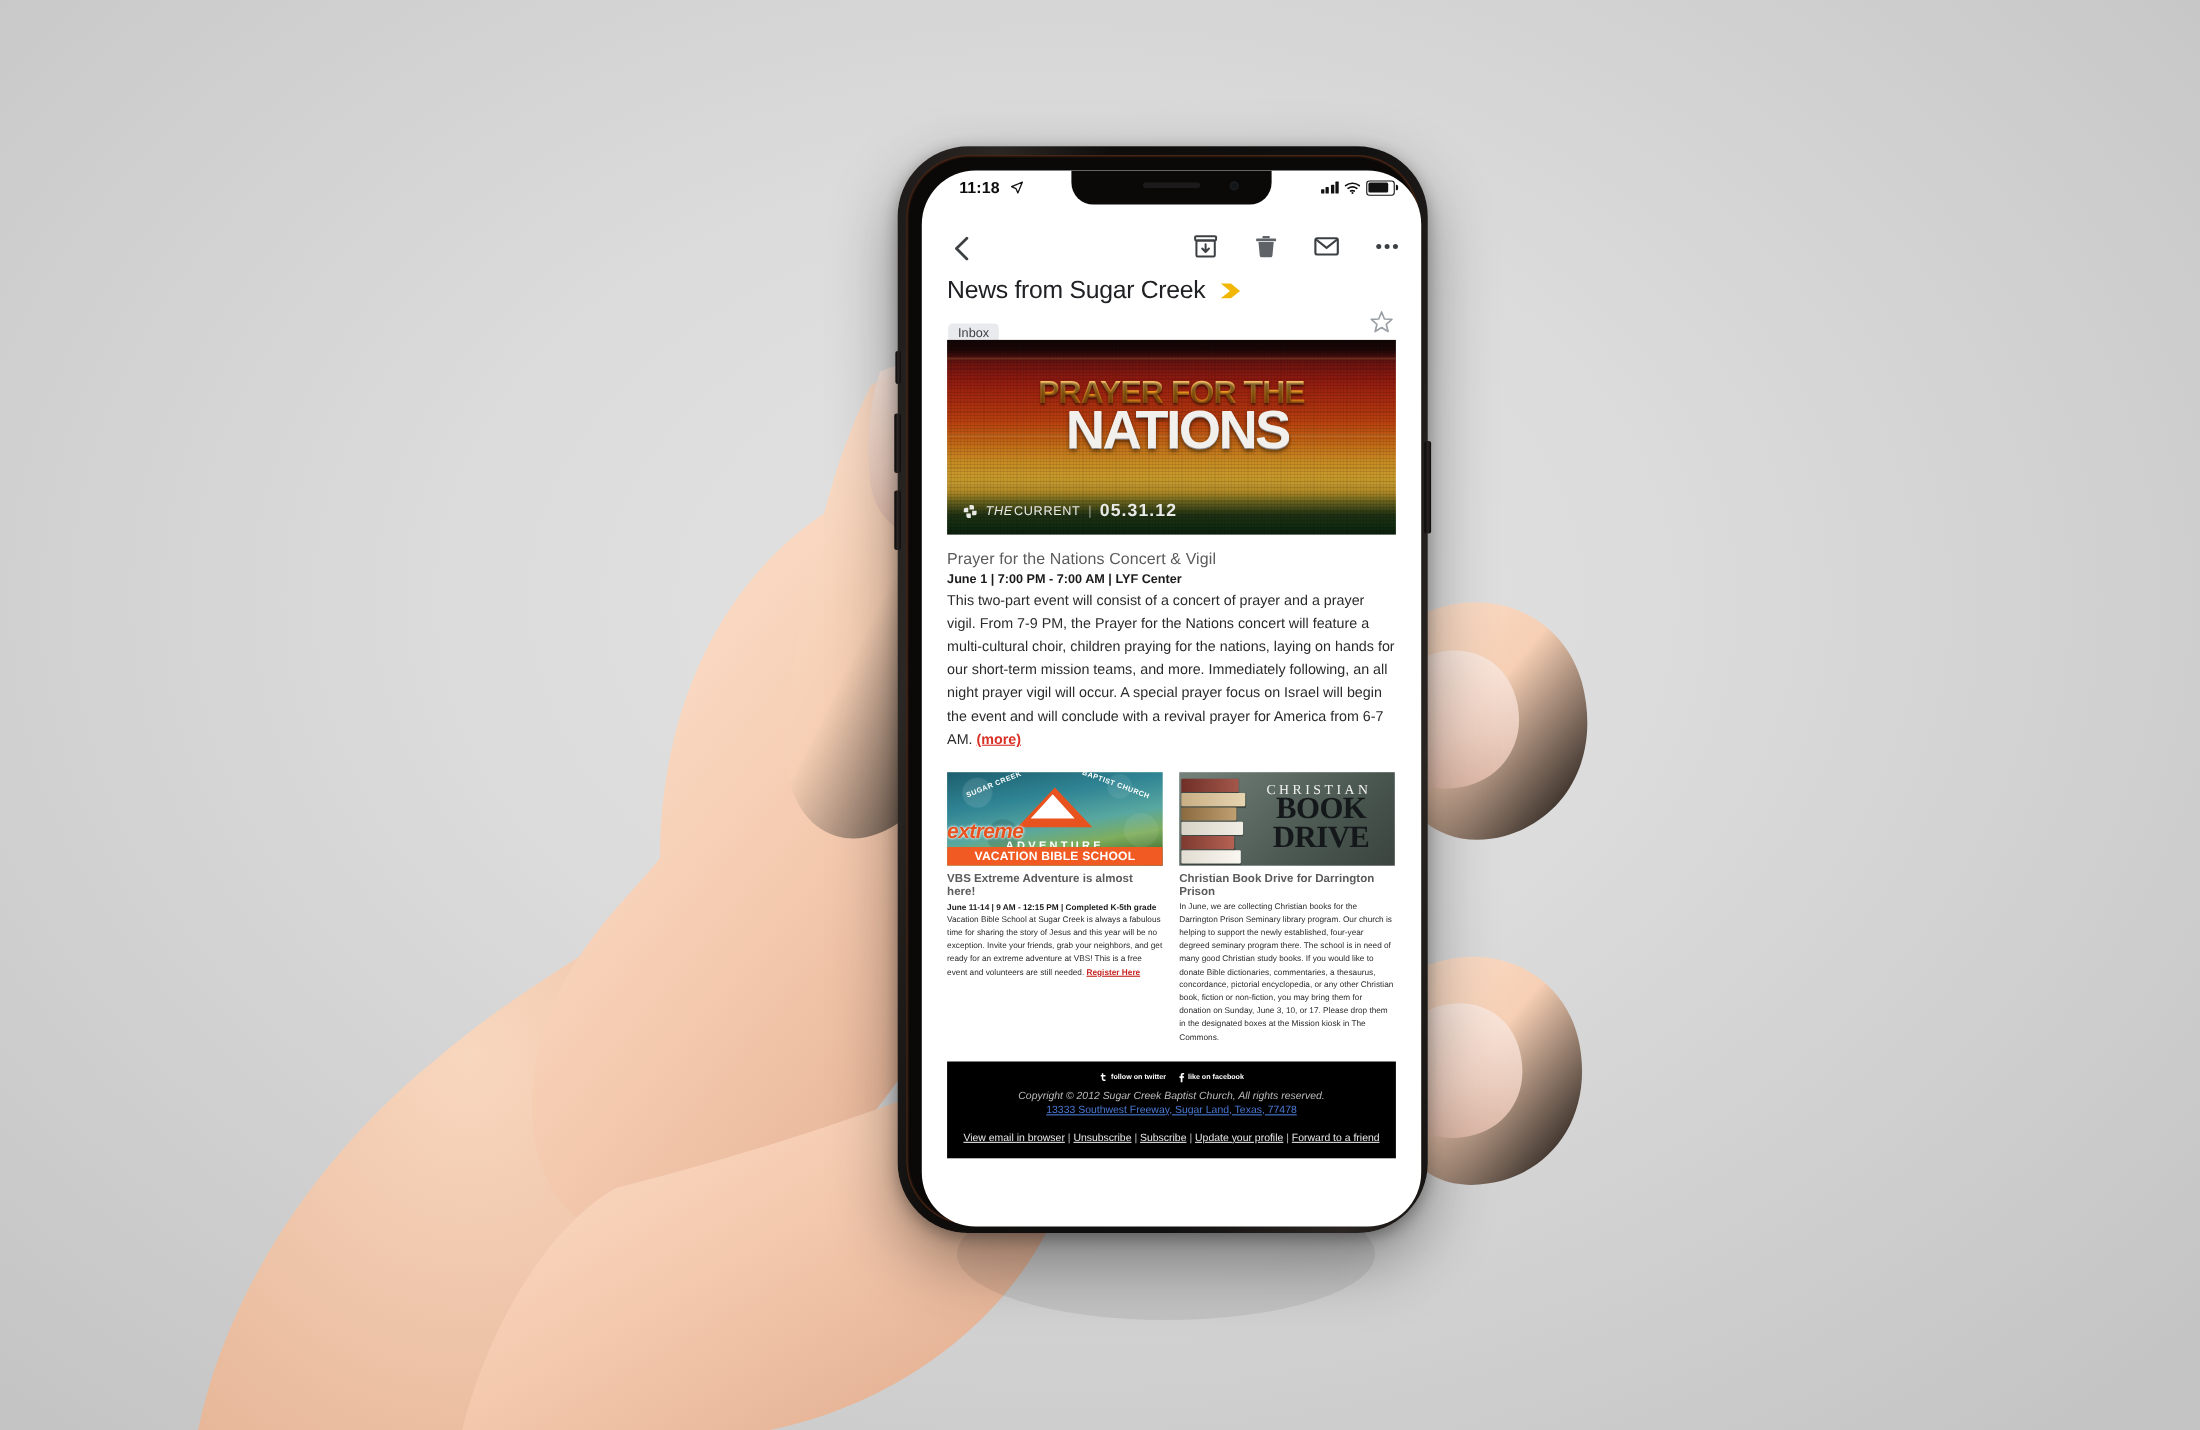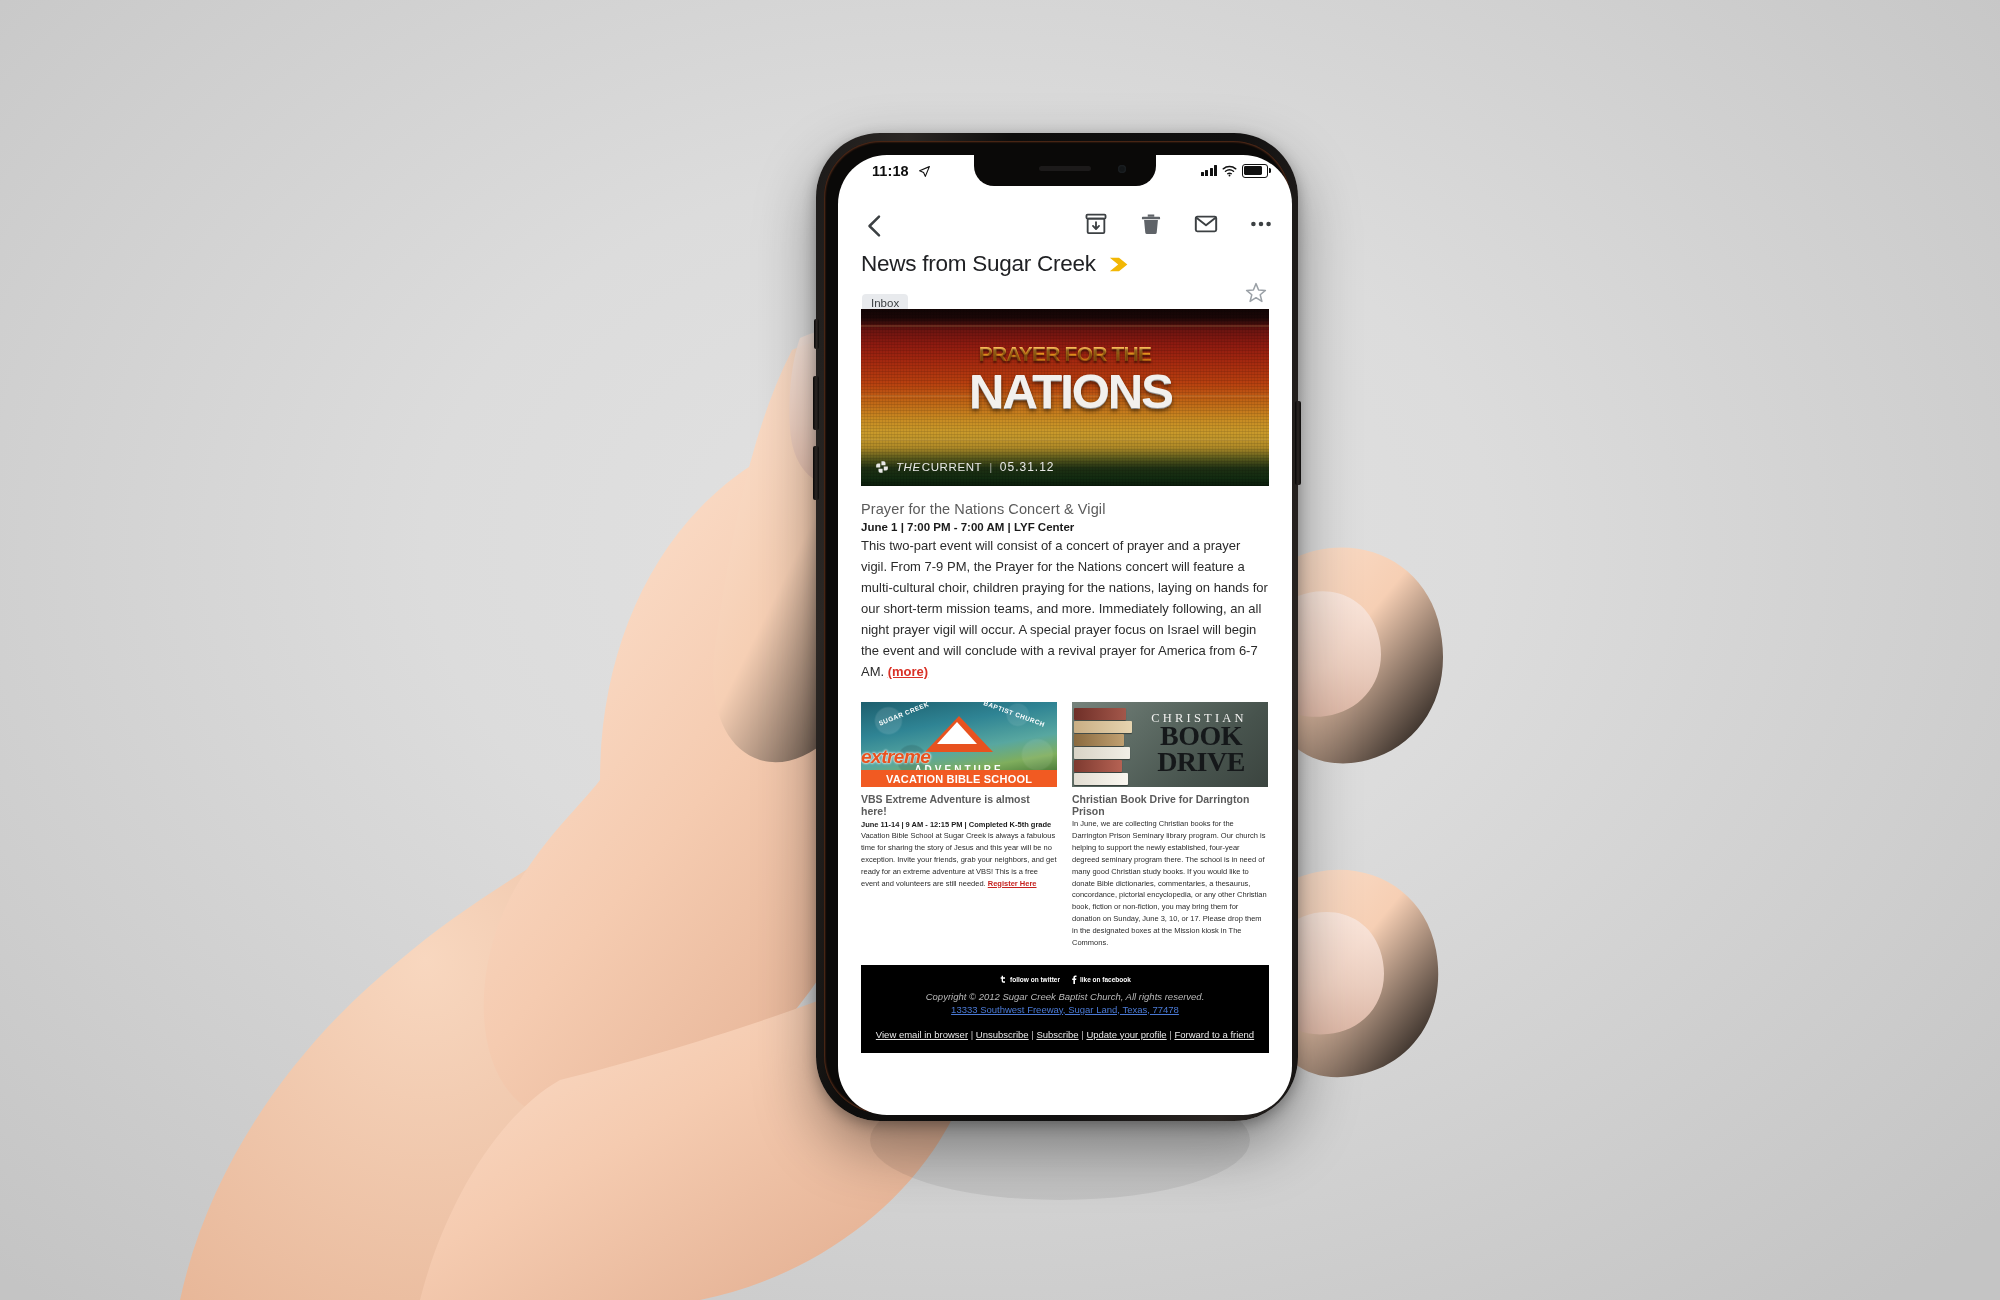--- a/index.html
+++ b/index.html
@@ -82,33 +82,33 @@
       #a5290f 30%, #b8400f 42%,
       #c06415 52%, #c88a22 62%,
       #c99a2b 70%, #b08a27 78%,
       #5e5c1c 84%, #1e3013 90%,
       #112a10 96%, #0b1c0b 100%);}
   .banner .noise{position:absolute;inset:0;opacity:.30;
     background-image:repeating-linear-gradient(0deg,rgba(0,0,0,.35) 0 1px,transparent 1px 3px),
                      repeating-linear-gradient(90deg,rgba(0,0,0,.22) 0 1px,transparent 1px 3px);}
   .banner .seam{position:absolute;left:0;right:0;height:2px;background:rgba(255,190,120,.16);}
   .b-title{position:absolute;left:0;right:0;top:34px;text-align:center;
-    font-family:"Liberation Sans", sans-serif;font-weight:bold;font-size:21px;letter-spacing:-.8px;
+    font-family:"Liberation Sans", sans-serif;font-weight:bold;font-size:29px;letter-spacing:-.8px;
     color:#f5a524;line-height:1;
     background:linear-gradient(180deg,#ffd98a 0%,#f59b20 48%,#c26010 100%);
     -webkit-background-clip:text;background-clip:text;-webkit-text-fill-color:transparent;
     text-shadow:0 2px 2px rgba(0,0,0,.5);}
   .b-sub{position:absolute;left:0;right:0;top:58px;text-align:center;
     font-weight:bold;font-size:49px;letter-spacing:-2px;line-height:1;
     color:#f2f0ed;text-shadow:0 3px 4px rgba(0,0,0,.55), 0 1px 0 #fff;padding-left:11px;}
   .b-foot{position:absolute;left:14px;bottom:12px;display:flex;align-items:center;gap:7px;
     color:#e9e9e7;font-size:11.5px;letter-spacing:.6px;}
   .b-foot .cur{font-weight:bold;font-style:italic;}
   .b-foot .cur span{font-weight:normal;}
-  .b-foot .dt{font-size:12px;font-weight:normal;letter-spacing:1px;}
+  .b-foot .dt{font-size:16px;font-weight:bold;letter-spacing:1px;}
   .b-div{opacity:.6;}
 
   
   .art-h{margin:15px 0 0;font-size:14.5px;color:#5b5b5b;font-weight:normal;letter-spacing:.1px;}
   .art-meta{margin:4px 0 0;font-size:11.5px;font-weight:bold;color:#1a1a1a;}
   .art-p{margin:2px 0 0;font-size:13px;line-height:1.62;color:#2b2b2b;text-align:left;}
   .more{color:#d93025;font-weight:bold;text-decoration:underline;cursor:pointer;}
 
   
   .cols{display:flex;gap:15px;margin-top:20px;}

